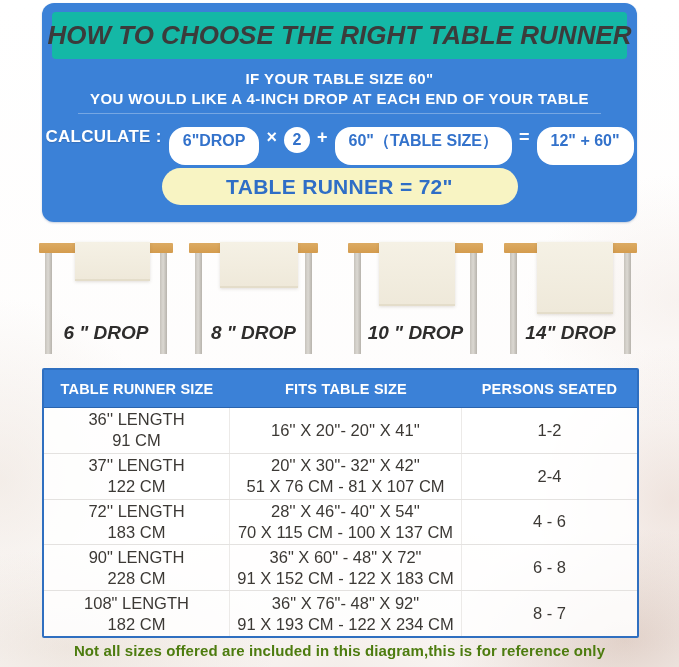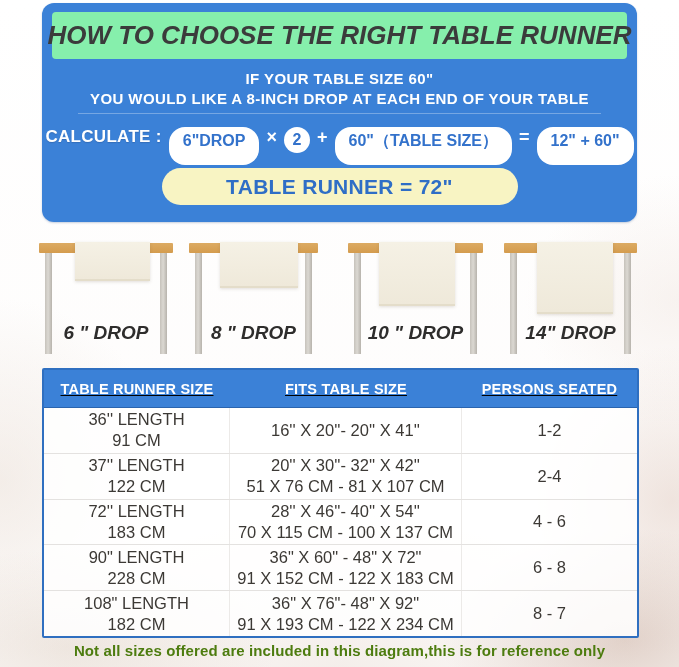--- a/index.html
+++ b/index.html
@@ -24,21 +24,21 @@
   }
 
   
   .blue-panel {
     position:absolute; left:42px; top:3px; width:595px; height:219px;
     background:#3b81d7; border-radius:12px; z-index:2;
     box-shadow:0 1px 2px rgba(30,70,130,0.25);
   }
   .title-box {
     position:absolute; left:10px; right:10px; top:9px; height:47px;
-    background:#86efac; border-radius:4px;
+    background:#14b8a6; border-radius:4px;
     display:flex; align-items:center; justify-content:center;
   }
   .title-box span {
     font-size:26px; font-weight:bold; font-style:italic; color:#3b3b3b;
     white-space:nowrap; letter-spacing:0px;
   }
   .intro { position:absolute; top:66px; left:0; right:0; text-align:center; color:#ffffff; }
   .intro .l1 { font-size:15px; font-weight:bold; letter-spacing:0.4px; line-height:20px; }
   .intro .l2 { font-size:15px; font-weight:bold; letter-spacing:0.4px; line-height:20px; }
   .panel-divider {
@@ -95,21 +95,20 @@
   .size-table {
     position:absolute; left:42px; top:368px; width:597px; height:270px; z-index:2;
     border:2px solid #2f6fc0; border-radius:2px;
     background:rgba(255,255,255,0.86);
     display:flex; flex-direction:column;
   }
   .st-header {
     height:38px; background:#3b81d7; display:grid;
     grid-template-columns:186px 232px 1fr; align-items:center;
     border-bottom:1px solid #2a64ae;
-    text-decoration:underline;
   }
   .st-header div { text-align:center; color:#fff; font-weight:bold; font-size:14.5px; letter-spacing:0.2px; }
   .st-row {
     flex:1; display:grid; grid-template-columns:186px 232px 1fr; align-items:center;
     border-bottom:1px solid #e4e2e0;
   }
   .st-row:last-child { border-bottom:none; }
   .st-cell { text-align:center; font-size:16.5px; color:#3c3935; line-height:21px; height:100%;
     display:flex; flex-direction:column; align-items:center; justify-content:center;
     border-right:1px solid #eceae8; }
@@ -124,21 +123,21 @@
 <body>
 
 <div class="bg-photo"></div>
 
 <div class="blue-panel">
   <div class="title-box">
     <span>HOW TO CHOOSE THE RIGHT TABLE RUNNER</span>
   </div>
   <div class="intro">
     <div class="l1">IF YOUR TABLE SIZE 60"</div>
-    <div class="l2">YOU WOULD LIKE A 8-INCH DROP AT EACH END OF YOUR TABLE</div>
+    <div class="l2">YOU WOULD LIKE A 4-INCH DROP AT EACH END OF YOUR TABLE</div>
   </div>
   <div class="panel-divider"></div>
   <div class="calc-row">
     <span class="calc-label">CALCULATE :</span>
     <span class="pill">6"DROP</span>
     <span class="op">×</span>
     <span class="circle">2</span>
     <span class="op">+</span>
     <span class="pill">60"（TABLE SIZE）</span>
     <span class="op">=</span>

